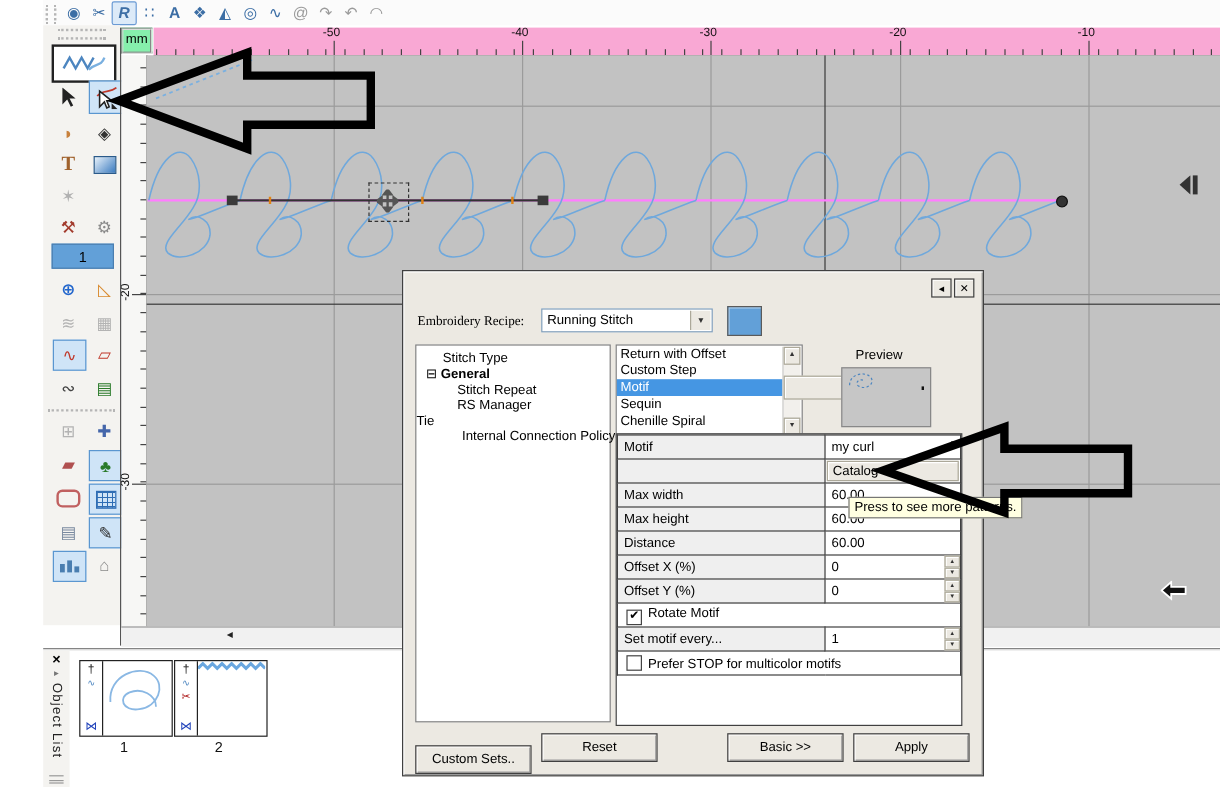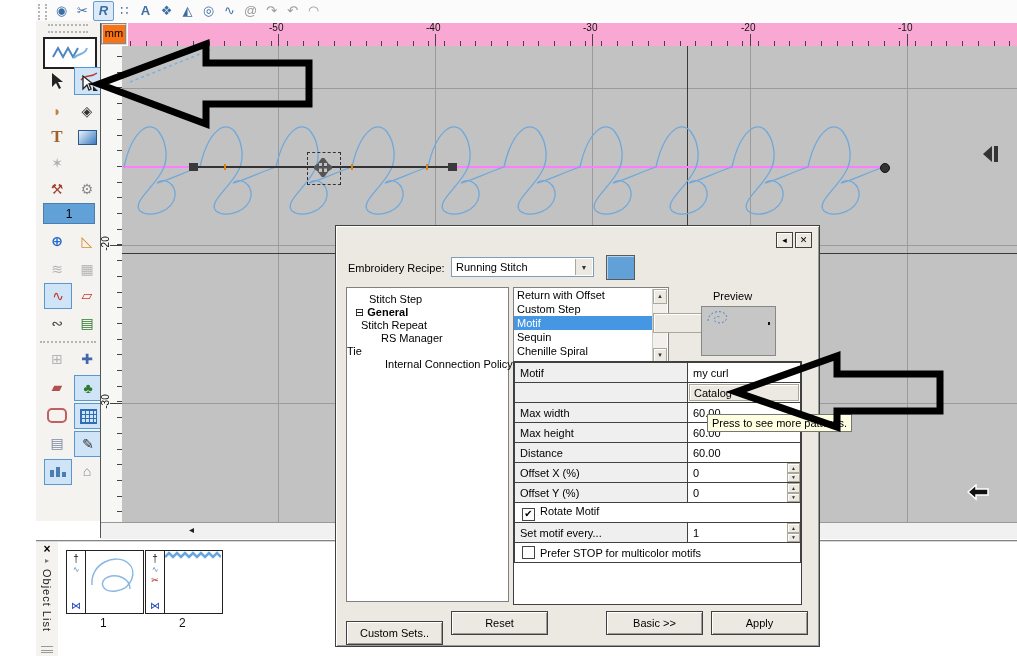--- a/index.html
+++ b/index.html
@@ -161,21 +161,21 @@
     <div class="ltb-btn sel" style="left:8px;top:438px;">
       <div style="display:flex;gap:2px;align-items:flex-end;">
         <div style="width:4px;height:7px;background:#4a7eb0;"></div>
         <div style="width:4px;height:10px;background:#4a7eb0;"></div>
         <div style="width:4px;height:5px;background:#4a7eb0;"></div>
       </div>
     </div>
     <div class="ltb-btn" style="left:38px;top:438px;color:#8a8a8a;">⌂</div>
   </div>
 
-  <div class="abs" style="left:101px;top:23px;width:26px;height:22px;background:#f97316;border:2px groove #dcdcdc;box-sizing:border-box;text-align:center;line-height:17px;font-size:11px;cursor:pointer;">mm</div>
+  <div class="abs" style="left:101px;top:23px;width:26px;height:22px;background:#86efac;border:2px groove #dcdcdc;box-sizing:border-box;text-align:center;line-height:17px;font-size:11px;cursor:pointer;">mm</div>
   <div id="hruler" class="abs" style="left:128px;top:23px;width:889px;height:23px;background:#f9a8d4;border-bottom:1px solid #555;padding-left:40px;">
       <div class="htick" style="left: 2px; height: 5px;"></div>
       <div class="htick" style="left: 17.7px; height: 5px;"></div>
       <div class="htick" style="left: 33.4px; height: 5px;"></div>
       <div class="htick" style="left: 49.1px; height: 5px;"></div>
       <div class="htick" style="left: 64.8px; height: 5px;"></div>
       <div class="htick" style="left: 80.5px; height: 5px;"></div>
       <div class="htick" style="left: 96.2px; height: 5px;"></div>
       <div class="htick" style="left: 111.9px; height: 5px;"></div>
       <div class="htick" style="left: 127.6px; height: 5px;"></div>
@@ -362,34 +362,34 @@
         <polyline points="0,6 4,2 8,6 12,2 16,6 20,2 24,6 28,2 32,6 36,2 40,6 44,2 48,6 52,2 56,6" fill="none" stroke="#6aa7e0" stroke-width="2.5"></polyline>
       </svg>
     </div>
     <div class="objlabel" style="left:143px;top:74px;">2</div>
   </div>
 
   <div id="dialog" class="abs">
     <div class="titlebtn" style="right:26px;">◂</div>
     <div class="titlebtn" style="right:7px;">✕</div>
 
-    <span class="abs" style="left:12px;top:36px;">Embroidery Recipe:</span>
+    <span class="abs" style="left:12px;top:36px;font-family:Liberation Serif, serif;">Embroidery Recipe:</span>
     <div class="combo" style="left:115px;top:31px;width:143px;">
       <span>Running Stitch</span>
       <span class="dd">▼</span>
     </div>
     <div class="abs" style="left:270px;top:29px;width:27px;height:23px;background:#62a0d8;border:1px solid #5a5a5a;box-shadow:inset 1px 1px 0 rgba(255,255,255,.5);cursor:pointer;"></div>
 
     <div class="panel" style="left:10px;top:61px;width:163px;height:315px;padding:5px 0 0 0;">
-      <div class="treeitem" style="padding-left:22px;">Stitch Step</div>
+      <div class="treeitem" style="padding-left:22px;">Stitch Type</div>
       <div class="treeitem" style="padding-left:8px;">
         <span>⊟</span>
         <b>General</b>
       </div>
-      <div class="treeitem" style="padding-left:14px;">Stitch Repeat</div>
+      <div class="treeitem" style="padding-left:34px;">Stitch Repeat</div>
       <div class="treeitem" style="padding-left:34px;">RS Manager</div>
       <div class="treeitem" style="">Tie</div>
       <div class="treeitem" style="padding-left:38px;">Internal Connection Policy</div>
     </div>
 
     <div class="panel" style="left:177px;top:61px;width:156px;height:78px;">
       <div class="listitem">Return with Offset</div>
       <div class="listitem">Custom Step</div>
       <div class="listitem sel">Motif</div>
       <div class="listitem">Sequin</div>

